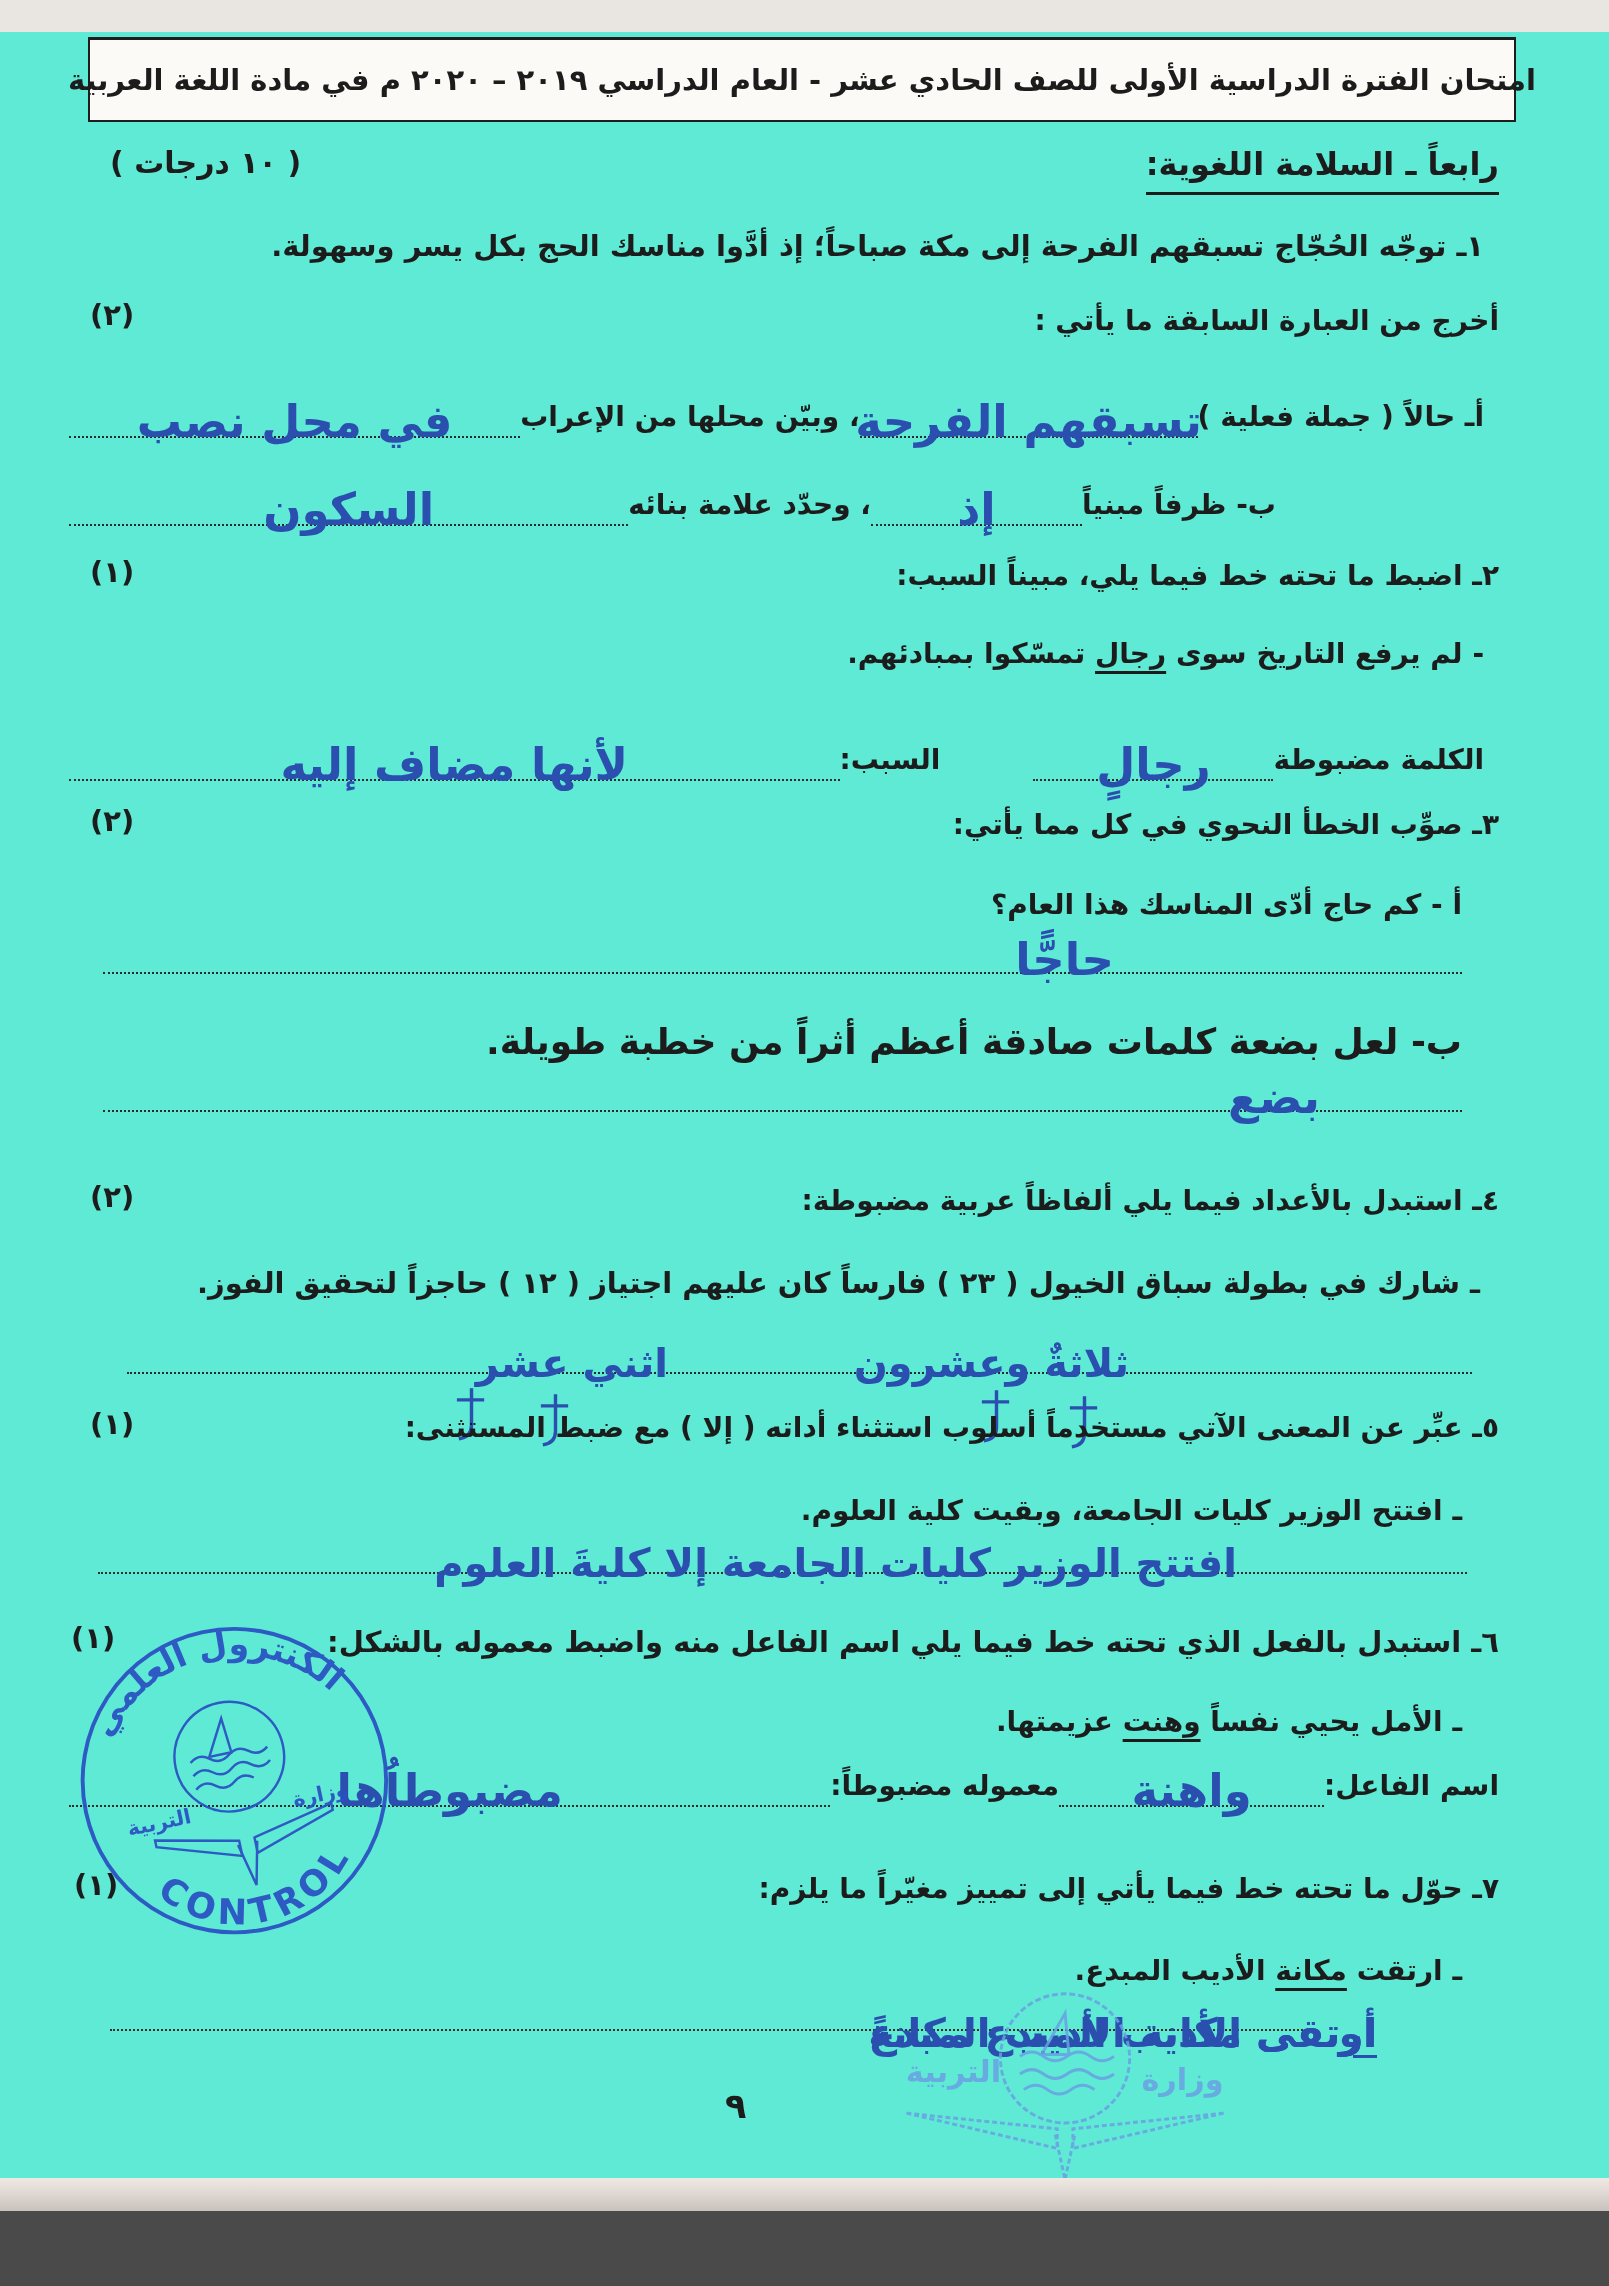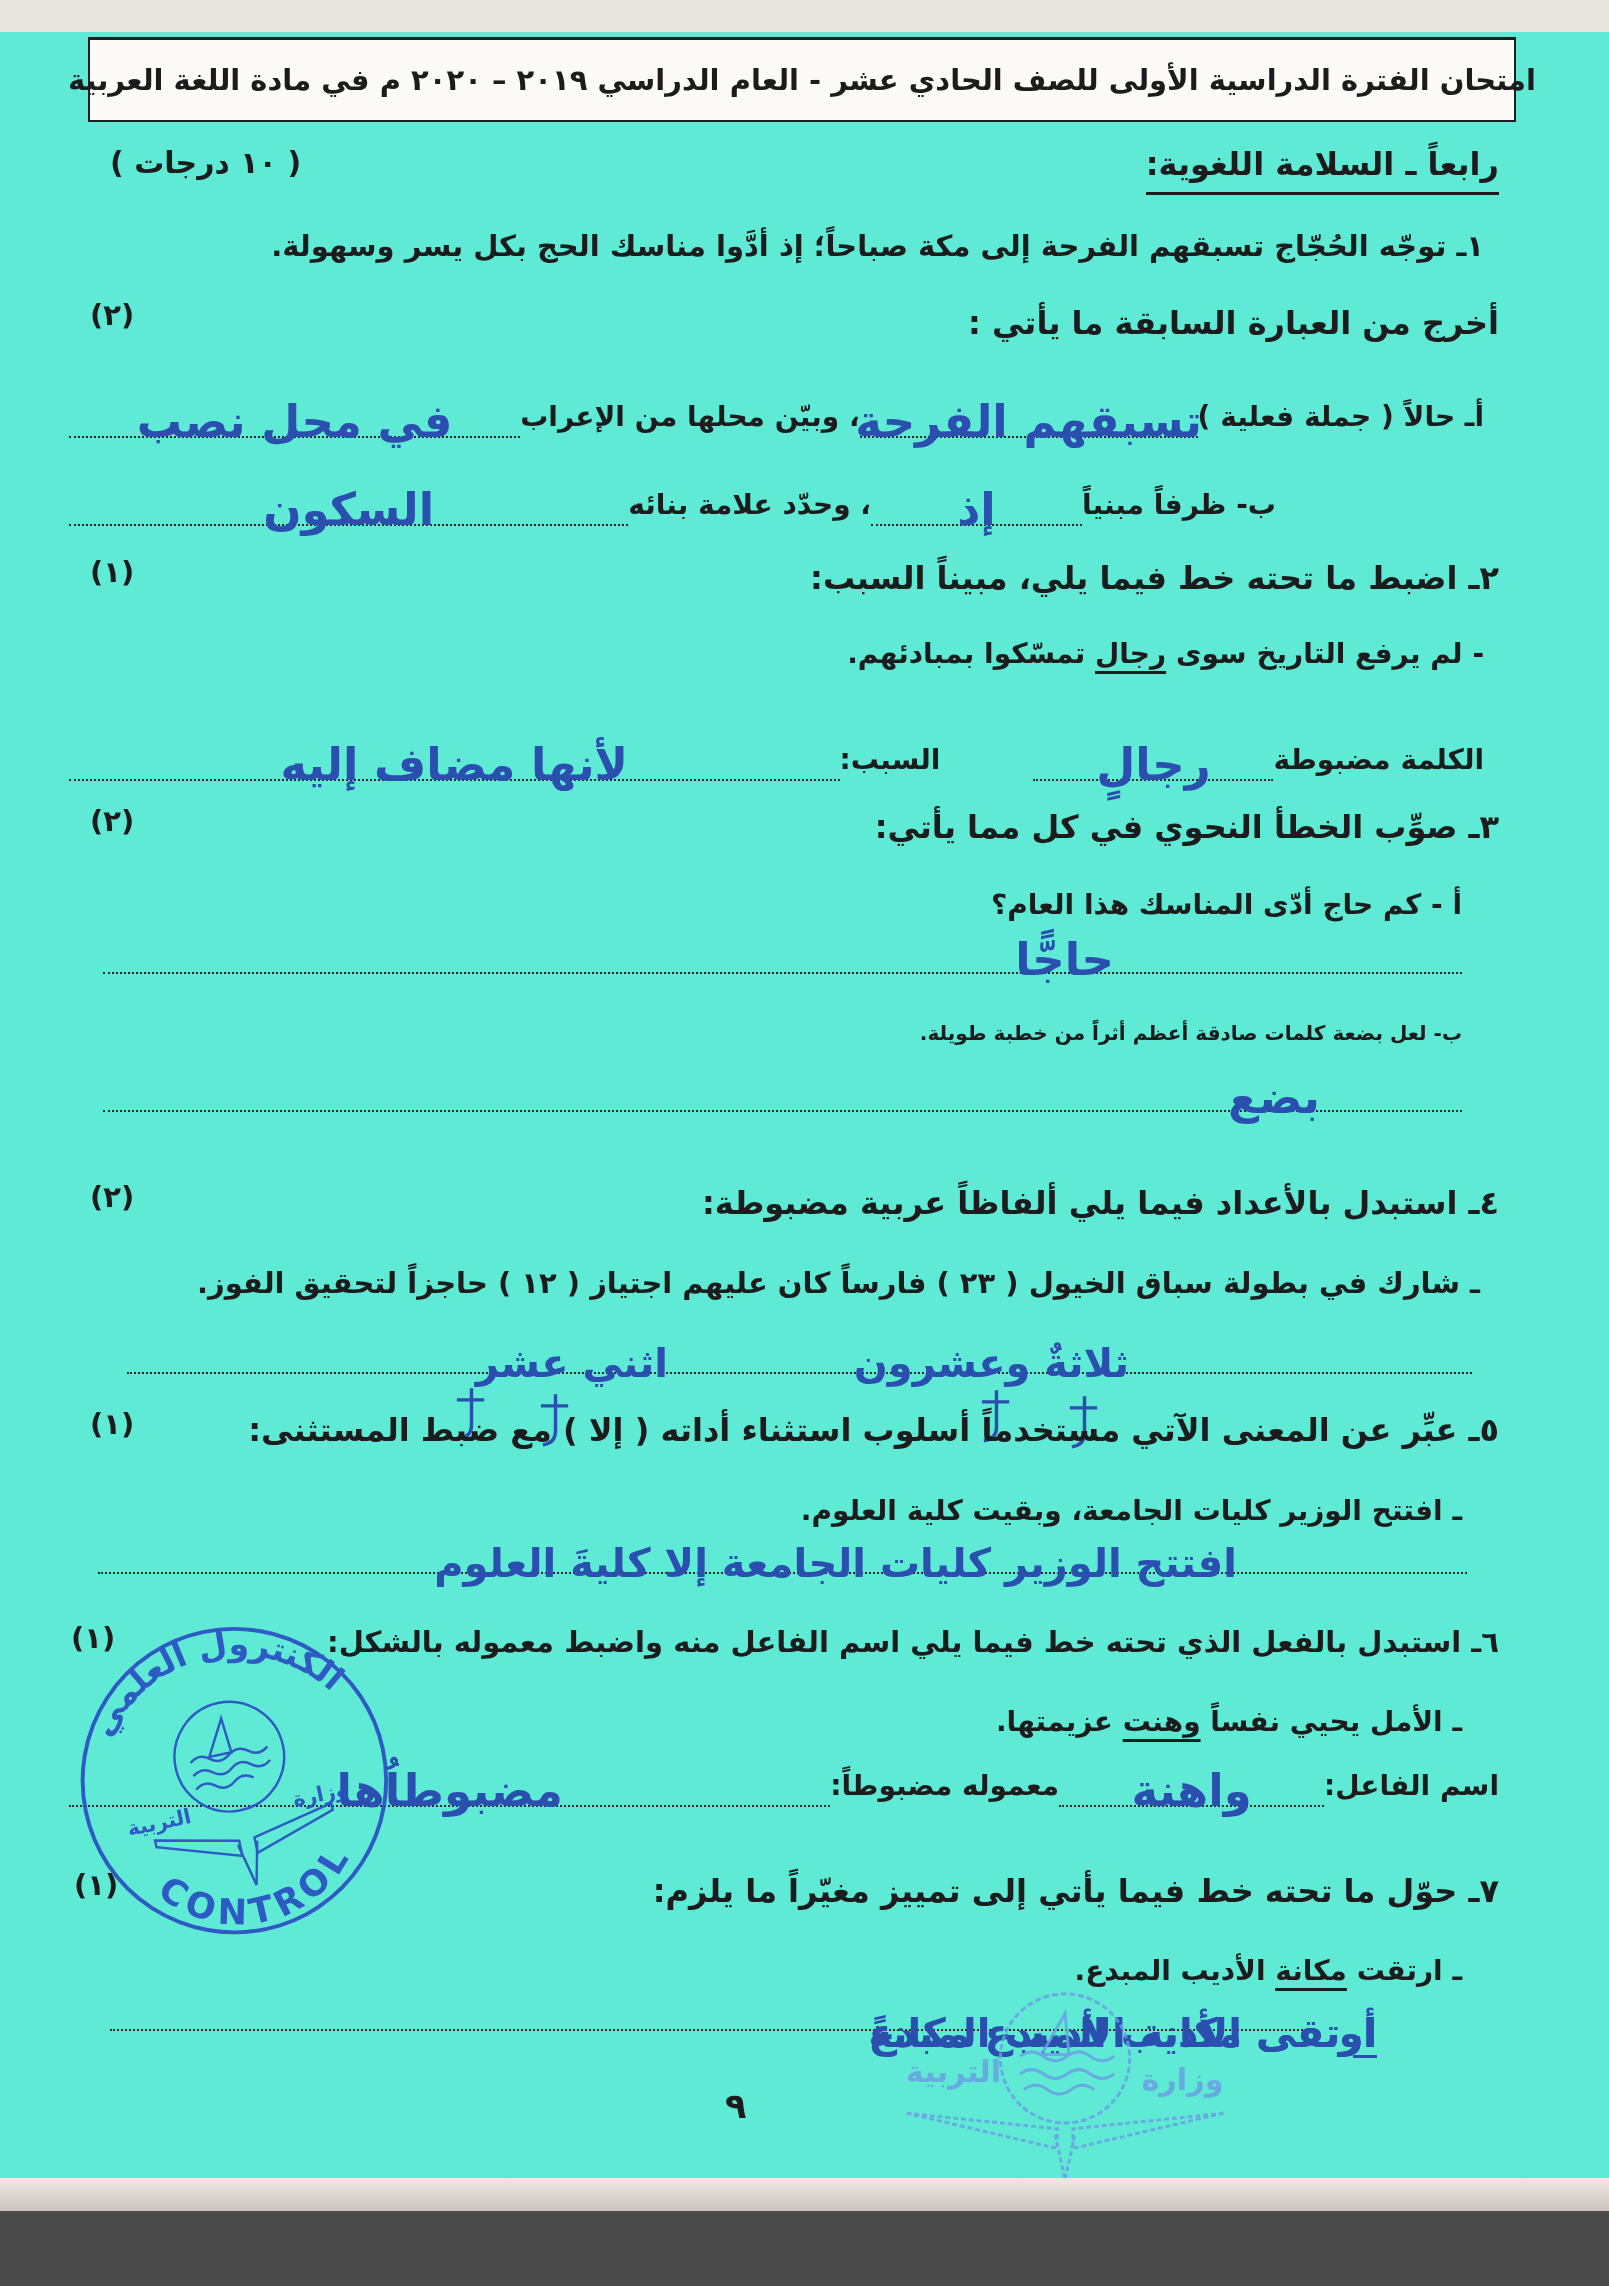--- a/index.html
+++ b/index.html
@@ -18,21 +18,21 @@
     display:flex; align-items:center; justify-content:center;
   }
   .header-box .t { font-size:29px; font-weight:bold; white-space:nowrap; }
 
   .section-row { position:absolute; top:145px; right:110px; left:110px;
     display:flex; justify-content:space-between; align-items:flex-start; }
   .section-title { font-size:32px; font-weight:bold; border-bottom:3.9px solid #1c1c1c; padding-bottom:8.8px; }
   .section-marks { font-size:30px; font-weight:bold; }
 
   .ptext  { position:absolute; font-size:29px; font-weight:bold; white-space:nowrap; }
-  .ptitle { position:absolute; font-size:32px; font-weight:bold; white-space:nowrap; }
+  .ptitle { position:absolute; font-size:28px; font-weight:bold; white-space:nowrap; }
   .mark   { position:absolute; left:90px; font-size:29px; font-weight:bold; }
 
   .u { text-decoration:underline; text-decoration-thickness:2.9px; text-underline-offset:7.8px; }
 
   .row { position:absolute; display:flex; align-items:flex-end; direction:rtl; }
   .row .lbl { font-size:28px; font-weight:bold; white-space:nowrap; padding-bottom:4.9px; }
   .slot { border-bottom:2.9px dotted #2b2b2b; display:flex; justify-content:center; align-items:flex-end; min-width:59px; }
   .slot .hw { margin-bottom:-11.8px; }
   .grow { flex:1 1 auto; }
   .spacer { width:93px; }
@@ -111,21 +111,21 @@
       <span class="hw hw-lg">لأنها مضاف إليه</span>
     </span>
   </div>
 
   <div class="mark" style="top:804px;">(٢)</div>
   <div class="ptitle" style="top:808px; right:110px;">٣ـ صوِّب الخطأ النحوي في كل مما يأتي:</div>
   <div class="ptext" style="top:888px; right:147px; font-size:28px;">أ - كم حاج أدّى المناسك هذا العام؟</div>
   <div class="ansline" style="top:972px; right:147px; left:103px;">
     <span class="hw hw-lg" style="right:348px;">حاجًّا</span>
   </div>
-  <div class="ptext" style="top:1021px; right:147px; font-size:20px;">ب- لعل بضعة كلمات صادقة أعظم أثراً من خطبة طويلة.</div>
+  <div class="ptext" style="top:1021px; right:147px; font-size:36px;">ب- لعل بضعة كلمات صادقة أعظم أثراً من خطبة طويلة.</div>
   <div class="ansline" style="top:1110px; right:147px; left:103px;">
     <span class="hw hw-lg" style="right:142px;">بضع</span>
   </div>
 
   <div class="mark" style="top:1180px;">(٢)</div>
   <div class="ptitle" style="top:1184px; right:110px;">٤ـ استبدل بالأعداد فيما يلي ألفاظاً عربية مضبوطة:</div>
   <div class="ptext" style="top:1266px; right:129px;">ـ شارك في بطولة سباق الخيول ( ٢٣ ) فارساً كان عليهم اجتياز ( ١٢ ) حاجزاً لتحقيق الفوز.</div>
   <div class="ansline" style="top:1372px; right:137px; left:127px;">
     <span class="hw hw-md" style="right:343px;">ثلاثةٌ وعشرون</span>
     <span class="hw hw-md" style="right:804px;">اثني عشر</span>

